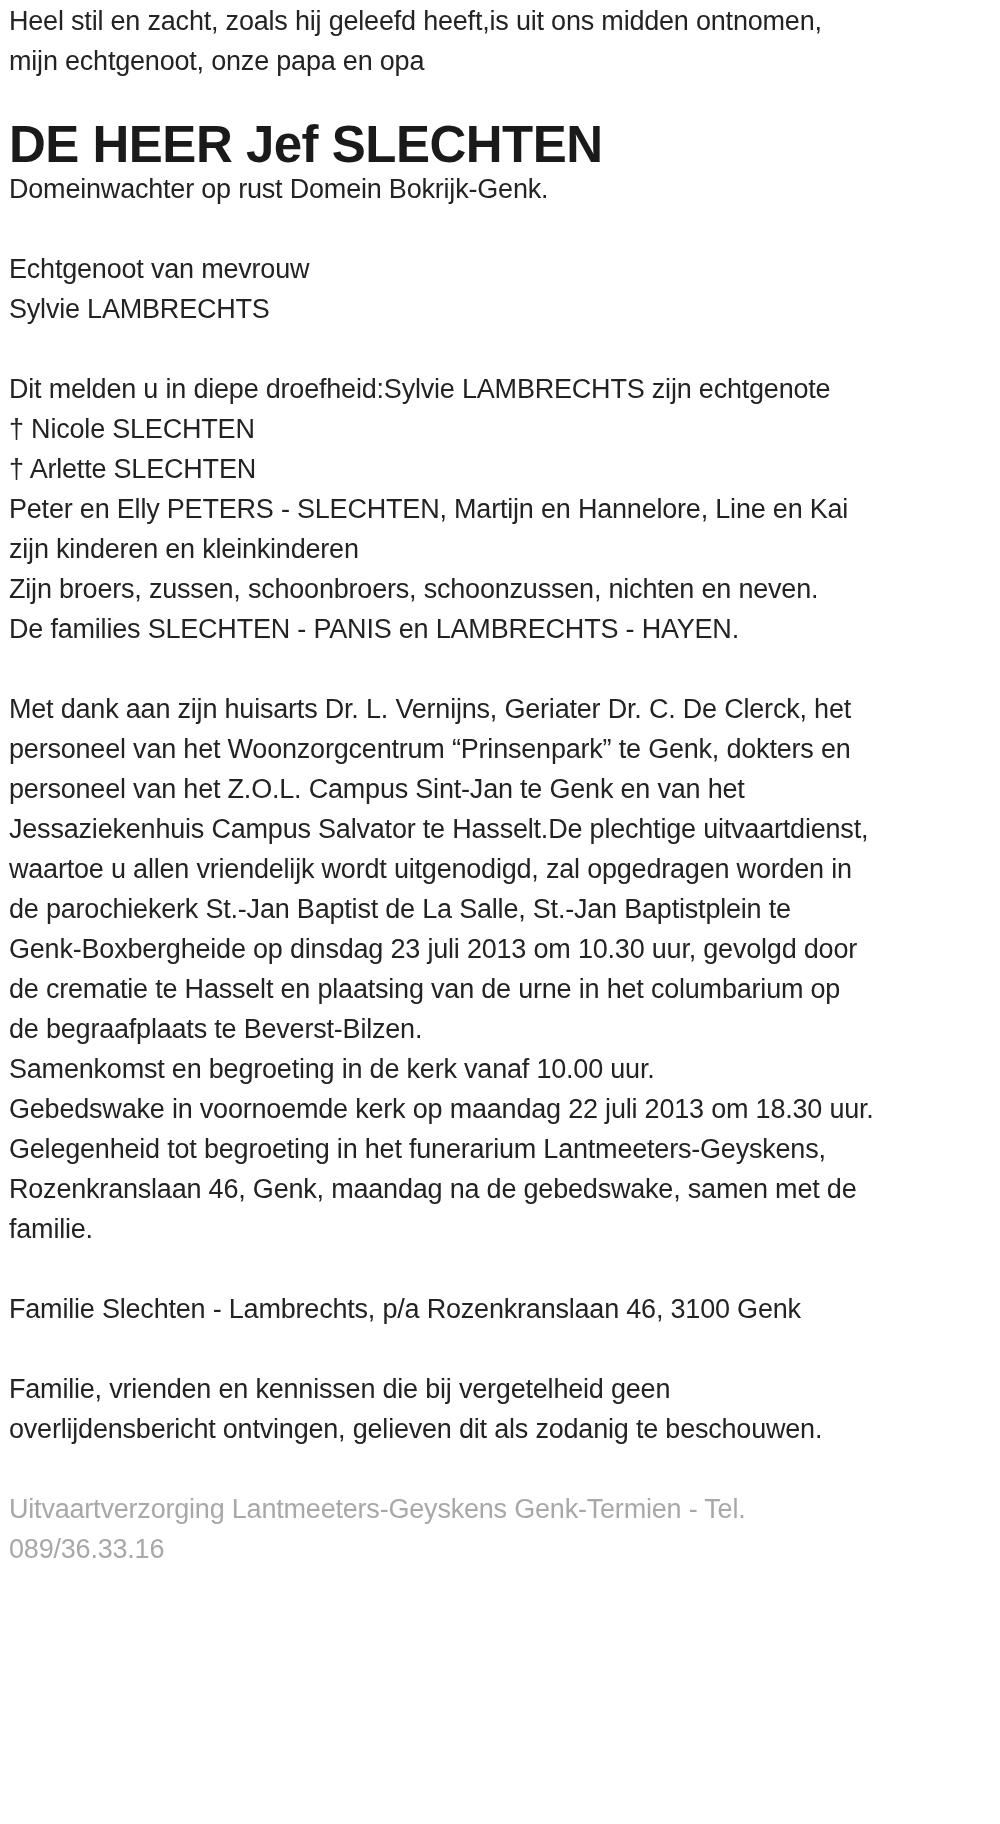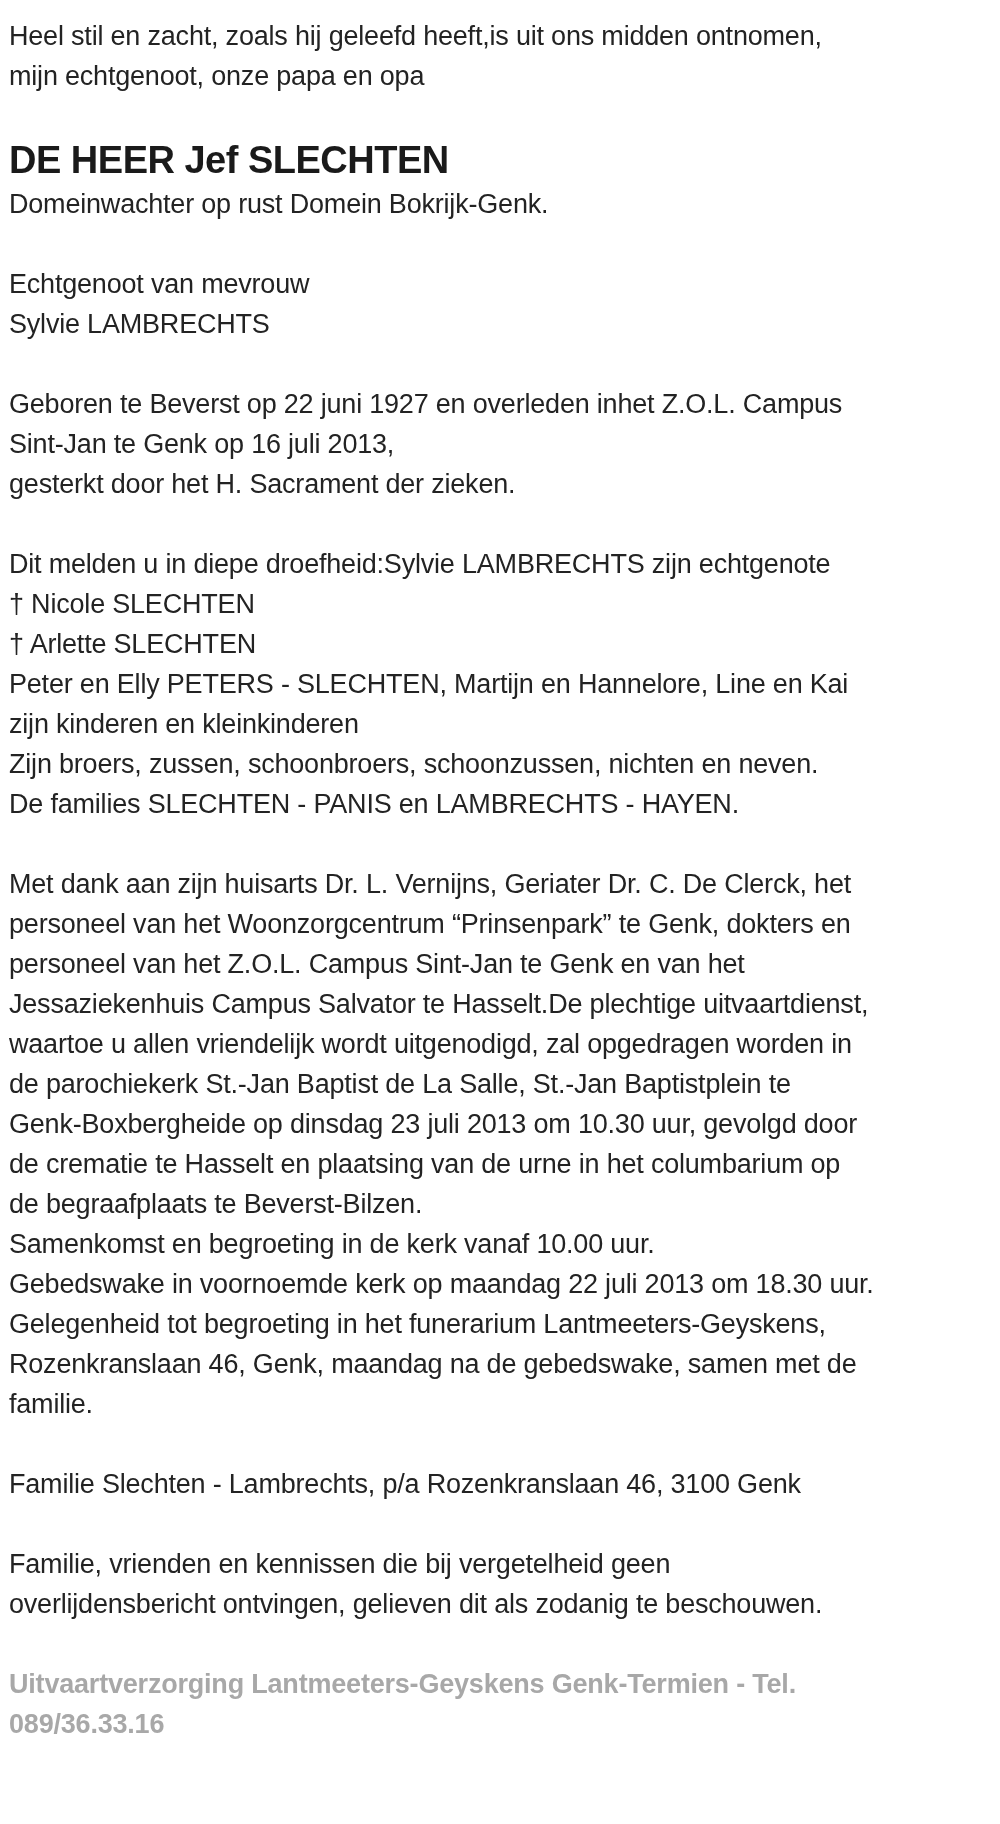--- a/index.html
+++ b/index.html
@@ -11,65 +11,61 @@
     width: 1000px;
     height: 1824px;
     overflow: hidden;
     font-family: "Liberation Sans", "DejaVu Sans", sans-serif;
     color: #232323;
   }
   .page {
     box-sizing: border-box;
     width: 976px;
     height: 1824px;
-    padding: 16px 10px 0 9px;
+    padding: 1px 10px 0 9px;
     border-radius: 6px;
   }
   .para {
     margin: 0 0 40px 0;
     font-size: 27px;
     line-height: 40px;
     font-weight: 400;
     letter-spacing: -0.2px;
     white-space: pre-line; 
     color: #232323;
   }
   .title {
     margin: 0;
-    font-size: 38px;
+    font-size: 51px;
     line-height: 48px;
     font-weight: 700;
     letter-spacing: -0.5px;
     color: #1a1a1a;
     white-space: pre-line;
   }
   .footer {
     color: #a8a8a8;
     margin-bottom: 0;
-    font-weight: bold;
   }
 </style>
 </head>
 <body>
 
 <main class="page">
 
   <p class="para">Heel stil en zacht, zoals hij geleefd heeft,is uit ons midden ontnomen,
 mijn echtgenoot, onze papa en opa</p>
 
   <h1 class="title">DE HEER Jef SLECHTEN</h1>
 
   <p class="para">Domeinwachter op rust Domein Bokrijk-Genk.</p>
 
   <p class="para">Echtgenoot van mevrouw
 Sylvie LAMBRECHTS</p>
 
-  <p class="para">Geboren te Beverst op 22 juni 1927 en overleden inhet Z.O.L. Campus
-Sint-Jan te Genk op 16 juli 2013,
-gesterkt door het H. Sacrament der zieken.</p>
 
   <p class="para">Dit melden u in diepe droefheid:Sylvie LAMBRECHTS zijn echtgenote
 † Nicole SLECHTEN
 † Arlette SLECHTEN
 Peter en Elly PETERS - SLECHTEN, Martijn en Hannelore, Line en Kai
 zijn kinderen en kleinkinderen
 Zijn broers, zussen, schoonbroers, schoonzussen, nichten en neven.
 De families SLECHTEN - PANIS en LAMBRECHTS - HAYEN.</p>
 
   <p class="para">Met dank aan zijn huisarts Dr. L. Vernijns, Geriater Dr. C. De Clerck, het

